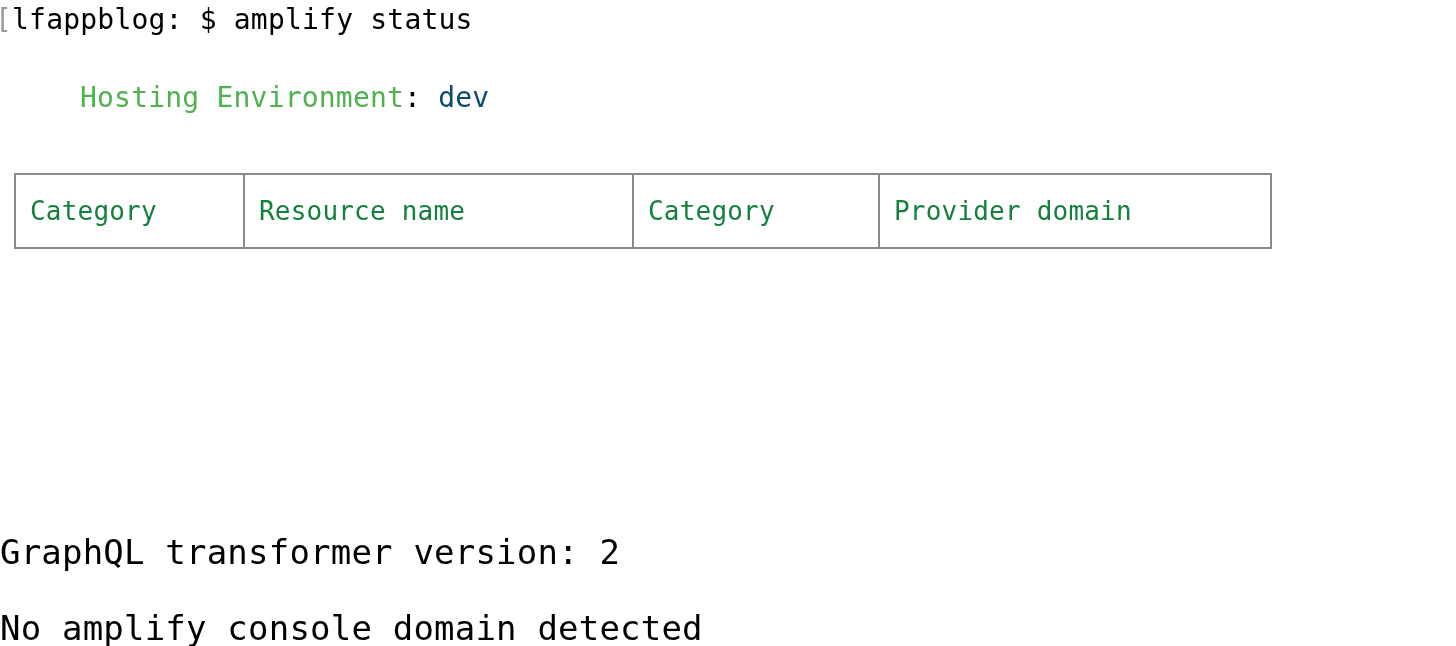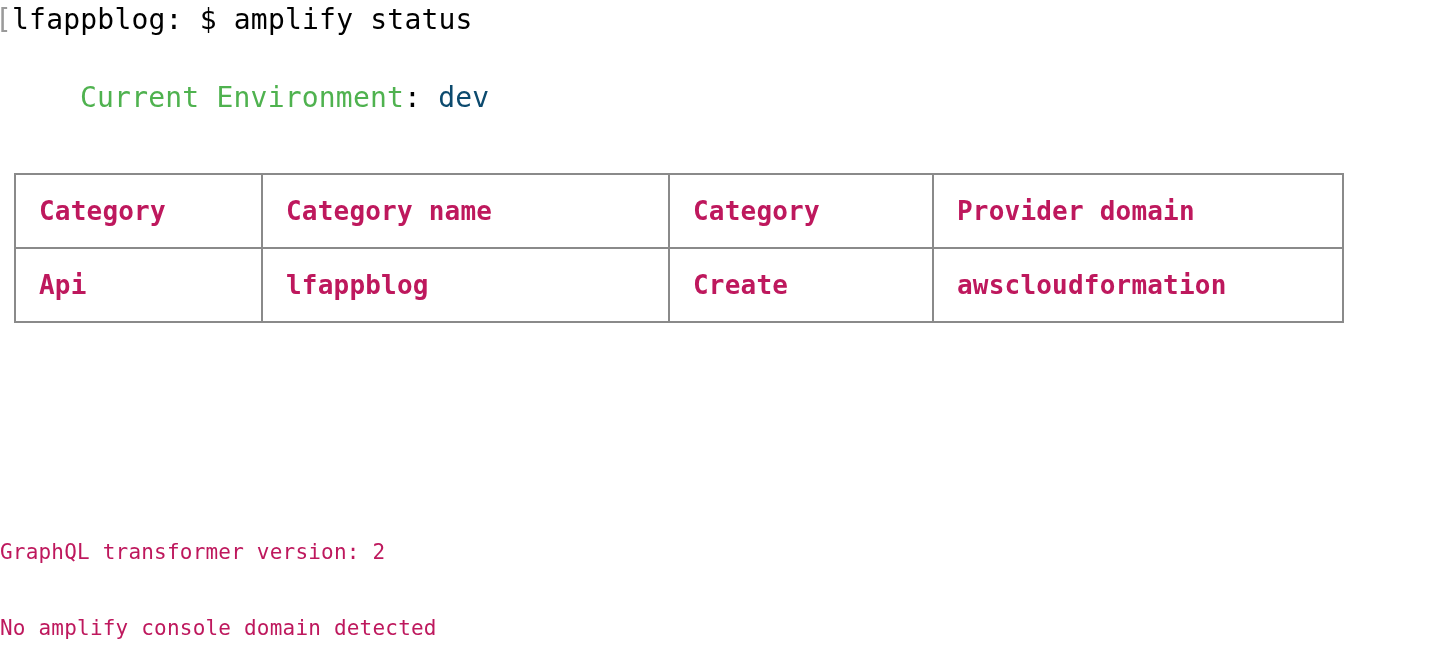--- a/index.html
+++ b/index.html
@@ -55,71 +55,65 @@
     position: absolute;
     left: 14px;
     top: 173px;
     border-collapse: collapse;
     table-layout: fixed;
     font-size: 26px;
   }
   .status-table td,
   .status-table th {
     border: 2px solid #8a8a8a;
-    padding: 0 23px;
+    padding: 0 14px;
     height: 72px;
     text-align: left;
-    font-weight: bold;
+    font-weight: normal;
     white-space: nowrap;
     vertical-align: middle;
-    color: #be185d;
+    color: #15803d;
     letter-spacing: 0.2px;
   }
   .col-category   { width: 199px; }
   .col-resource   { width: 359px; }
   .col-operation  { width: 216px; }
   .col-provider   { width: 362px; }
 
   
   .footer-line {
     position: absolute;
     left: 0px;
-    font-size: 21px;
+    font-size: 34px;
     line-height: 40px;
     white-space: pre;
-    color: #be185d;
+    color: #000000;
     letter-spacing: 0.2px;
   }
   .footer-line.l1 { top: 532px; }
   .footer-line.l2 { top: 608px; }
 </style>
 </head>
 <body>
 
 <div class="terminal">
 
   <div class="prompt-line"><span class="prompt-bracket">[</span><span class="prompt-text">lfappblog: $ amplify status</span></div>
 
-  <div class="env-line"><span class="env-label">Current Environment</span><span class="env-sep">: </span><span class="env-value">dev</span></div>
+  <div class="env-line"><span class="env-label">Hosting Environment</span><span class="env-sep">: </span><span class="env-value">dev</span></div>
 
   <table class="status-table">
     <thead>
       <tr>
         <th class="col-category">Category</th>
-        <th class="col-resource">Category name</th>
+        <th class="col-resource">Resource name</th>
         <th class="col-operation">Category</th>
         <th class="col-provider">Provider domain</th>
       </tr>
     </thead>
     <tbody>
-      <tr>
-        <td class="col-category">Api</td>
-        <td class="col-resource">lfappblog</td>
-        <td class="col-operation">Create</td>
-        <td class="col-provider">awscloudformation</td>
-      </tr>
     </tbody>
   </table>
 
   <div class="footer-line l1">GraphQL transformer version: 2</div>
   <div class="footer-line l2">No amplify console domain detected</div>
 
 </div>
 
 </body></html>

